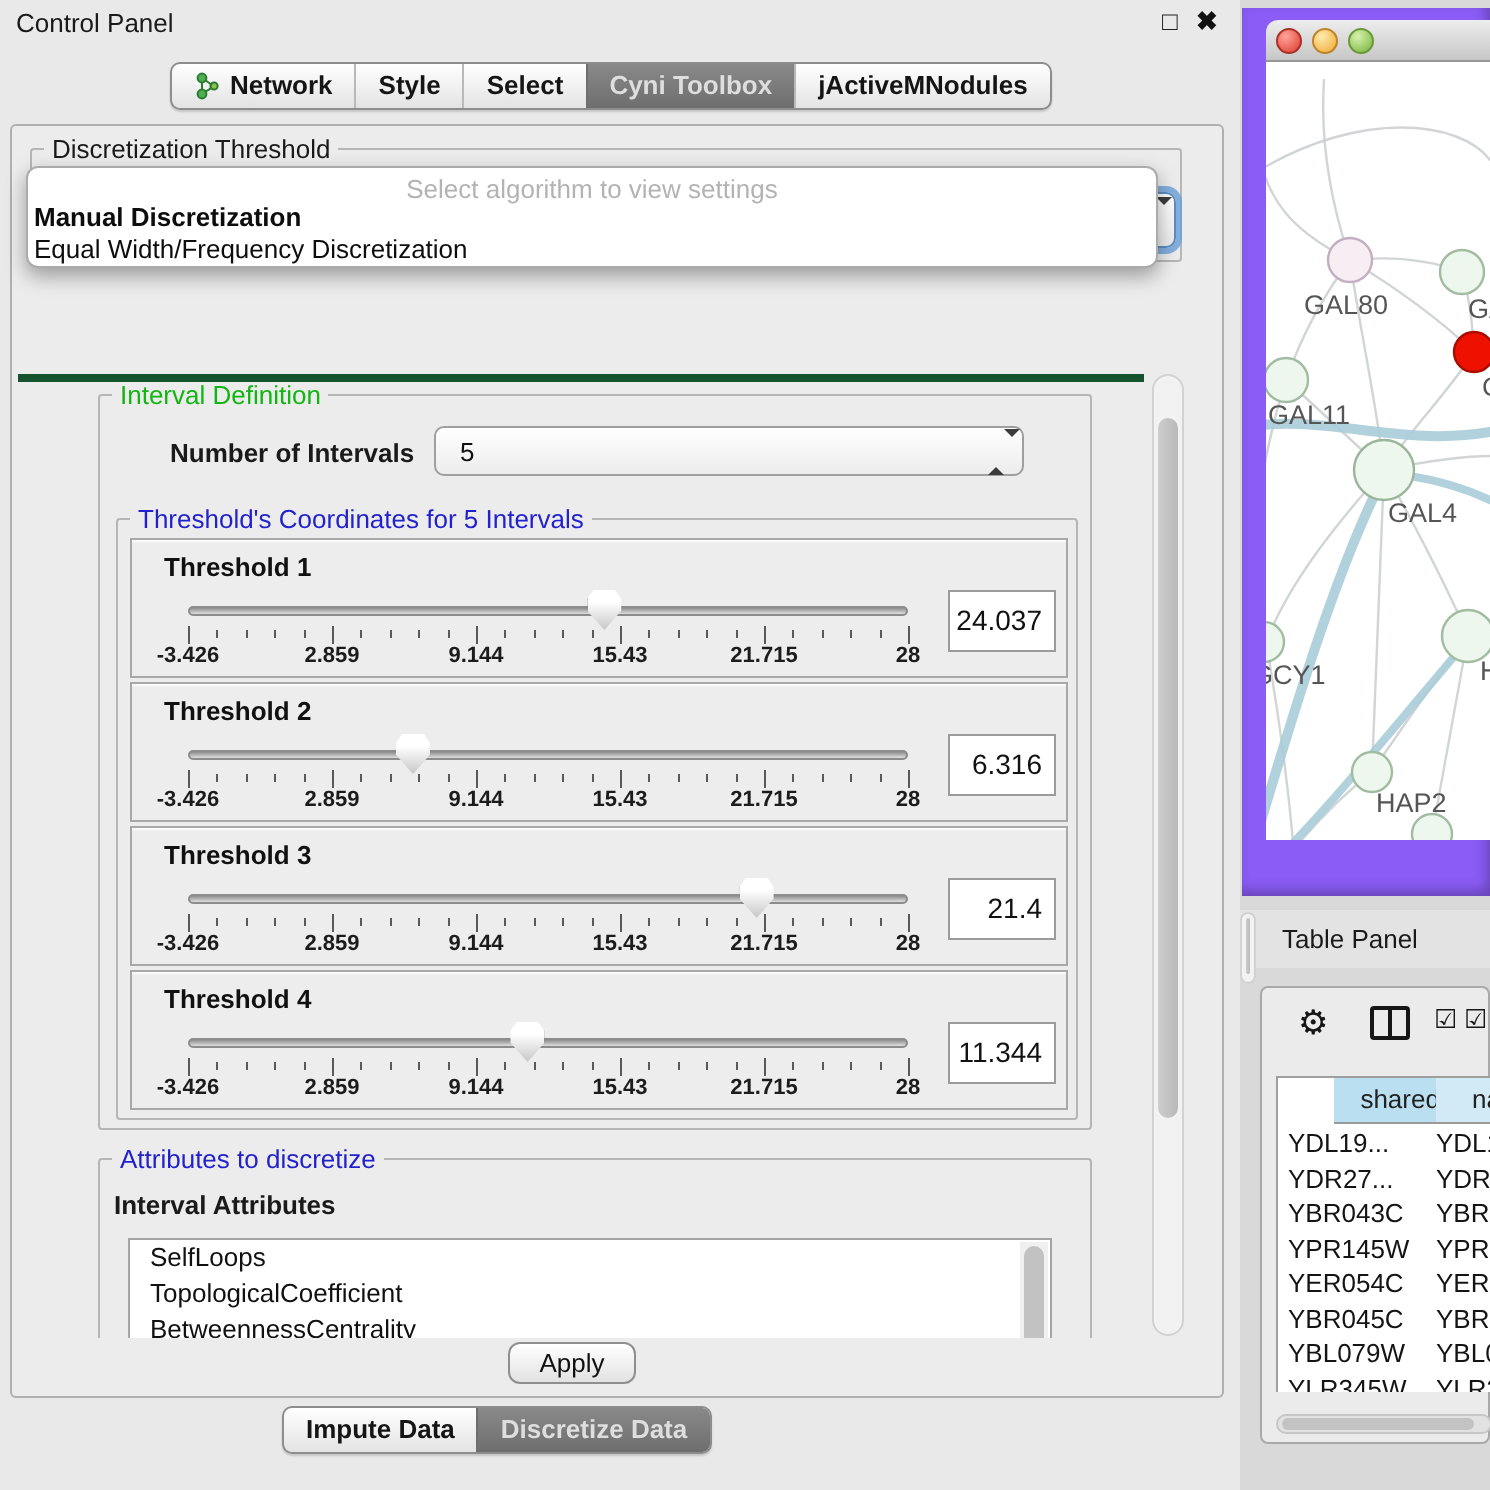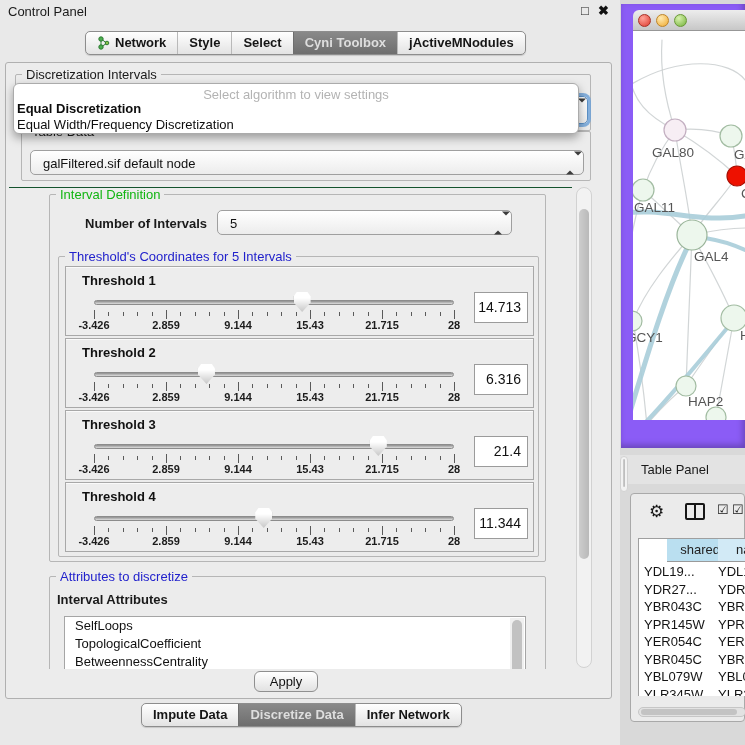--- a/index.html
+++ b/index.html
@@ -41,21 +41,21 @@
               border-top:4px solid #3c3c3c; }
   .focusring { box-shadow:0 0 0 3px rgba(106,160,216,.8); border-color:#5a8fc4; }
 
   .popup { position:absolute; left:13px; top:83px; width:566px; height:51px; background:#ffffff;
            border:1px solid #ababab; border-radius:6px; box-shadow:0 4px 10px rgba(0,0,0,.35); z-index:60; }
   .popup .prompt { position:absolute; left:0; right:0; top:3px; text-align:center; color:#b3b3b3; font-size:13px; }
   .popup .pitem { position:absolute; left:3px; font-size:13px; color:#0d0d0d; white-space:nowrap; }
   .popup .pitem.b { font-weight:700; }
 
   .scrollarea { position:absolute; left:3px; top:124px; width:563px; height:482px; overflow:hidden;
-                border-top:1px solid #14532d; }
+                border-top:4px solid #14532d; }
   .vscroll { position:absolute; background:#f2f2f2; border:1px solid #d2d2d2; border-radius:8px; }
   .vscroll .thumbv { position:absolute; left:2px; right:2px; background:linear-gradient(90deg,#cdcdcd,#b9b9b9); border-radius:7px; }
   .main-vscroll { left:570px; top:124px; width:16px; height:481px; }
 
   .tpanel { position:absolute; left:6px; width:469px; height:70px; background:#ededed;
             border:1px solid #a8a8a8; box-shadow:inset 0 1px 0 rgba(255,255,255,.7); }
   .tpanel .tlabel { position:absolute; left:16px; top:6px; font-weight:700; font-size:13px; color:#111; }
   .track { position:absolute; left:28px; top:33px; width:360px; height:5px; border-radius:3px;
            background:linear-gradient(#8e8e8e,#dedede); border:1px solid #8c8c8c; }
   .thumb { position:absolute; top:-9px; width:17px; height:20px;
@@ -147,33 +147,26 @@
         <span>Cyni Toolbox</span>
       </span>
     <span class="item">
         <span>jActiveMNodules</span>
       </span>
   </div>
 
   <div class="content-panel">
 
     <div class="group" style="left:9px; top:11px; width:576px; height:57px;">
-      <span class="group-title gt-dark">Discretization Intervals</span>
+      <span class="group-title gt-dark">Discretization Threshold</span>
       <div class="combo focusring" style="left:8px; top:21px; width:564px; height:28px;">
         <span class="arrows"><span class="tri-up"></span><span class="tri-down"></span></span>
       </div>
     </div>
 
-    <div class="group" style="left:15px; top:68px; width:570px; height:50px;">
-      <span class="group-title gt-dark">Table Data</span>
-      <div class="combo" style="left:8px; top:18px; width:554px; height:25px;">
-        <span class="val">galFiltered.sif default node</span>
-        <span class="arrows"><span class="tri-up"></span><span class="tri-down"></span></span>
-      </div>
-    </div>
 
     <div class="scrollarea">
 
       <div class="group" style="left:40px; top:6px; width:497px; height:368px;">
         <span class="group-title gt-green">Interval Definition</span>
         <span style="position:absolute; left:35px; top:21px; font-weight:700;">Number of Intervals</span>
         <div class="combo" style="left:167px; top:15px; width:295px; height:25px;">
           <span class="val">5</span>
           <span class="arrows"><span class="tri-up"></span><span class="tri-down"></span></span>
         </div>
@@ -215,21 +208,21 @@
                 <div class="tick major" style="left: 100%;"></div>
               </div>
             <div class="axis-labels">
                 <span class="axlab" style="left: 0%;">-3.426</span>
                 <span class="axlab" style="left: 20%;">2.859</span>
                 <span class="axlab" style="left: 40%;">9.144</span>
                 <span class="axlab" style="left: 60%;">15.43</span>
                 <span class="axlab" style="left: 80%;">21.715</span>
                 <span class="axlab" style="left: 100%;">28</span>
               </div>
-            <div class="valbox">14.713</div>
+            <div class="valbox">24.037</div>
           </div>
 
           <div class="tpanel slider" style="top:81px;">
             <span class="tlabel">Threshold 2</span>
             <div class="track">
                 <div class="thumb" style="left: calc(31% - 8px);"></div>
               </div>
             <div class="ticks">
                 <div class="tick major" style="left: 0%;"></div>
                 <div class="tick" style="left: 4%;"></div>
@@ -377,33 +370,30 @@
 
     <div class="vscroll main-vscroll">
       <div class="thumbv" style="top:21px; height:350px;"></div>
     </div>
 
     <div class="btn" style="left:248px; top:608px; width:64px; height:21px; line-height:19px;">Apply</div>
   </div>
 
   <div class="popup">
     <div class="prompt">Select algorithm to view settings</div>
-    <div class="pitem b" style="top:17px;">Equal Discretization</div>
+    <div class="pitem b" style="top:17px;">Manual Discretization</div>
     <div class="pitem" style="top:33px;">Equal Width/Frequency Discretization</div>
   </div>
 
   <div class="seg tabbar-bottom">
     <span class="item">
         <span>Impute Data</span>
       </span>
     <span class="item sel">
         <span>Discretize Data</span>
-      </span>
-    <span class="item">
-        <span>Infer Network</span>
       </span>
   </div>
 </div>
 
 <div class="right-region">
 
   <div class="net-frame">
     <div class="net-window">
       <div class="net-titlebar">
         <span class="light red"></span>

